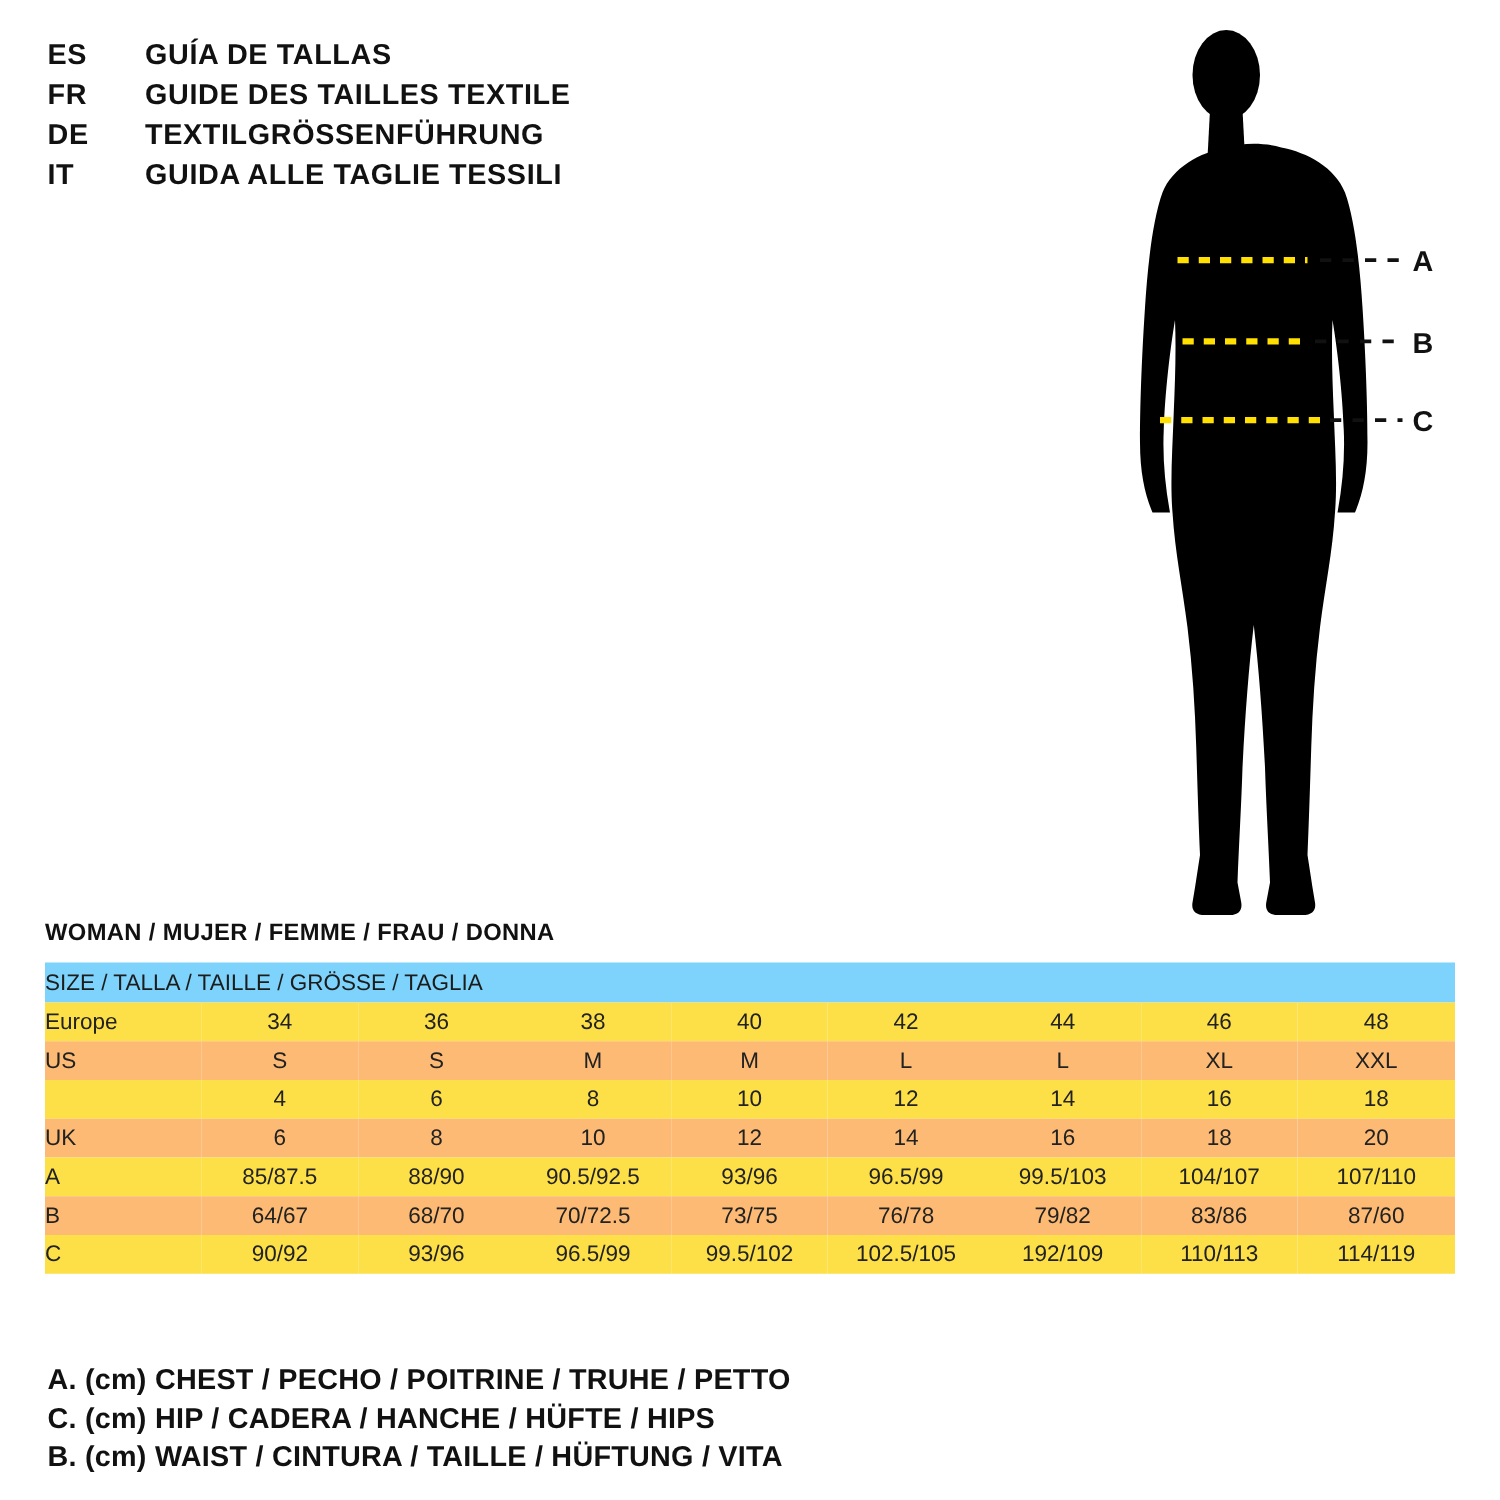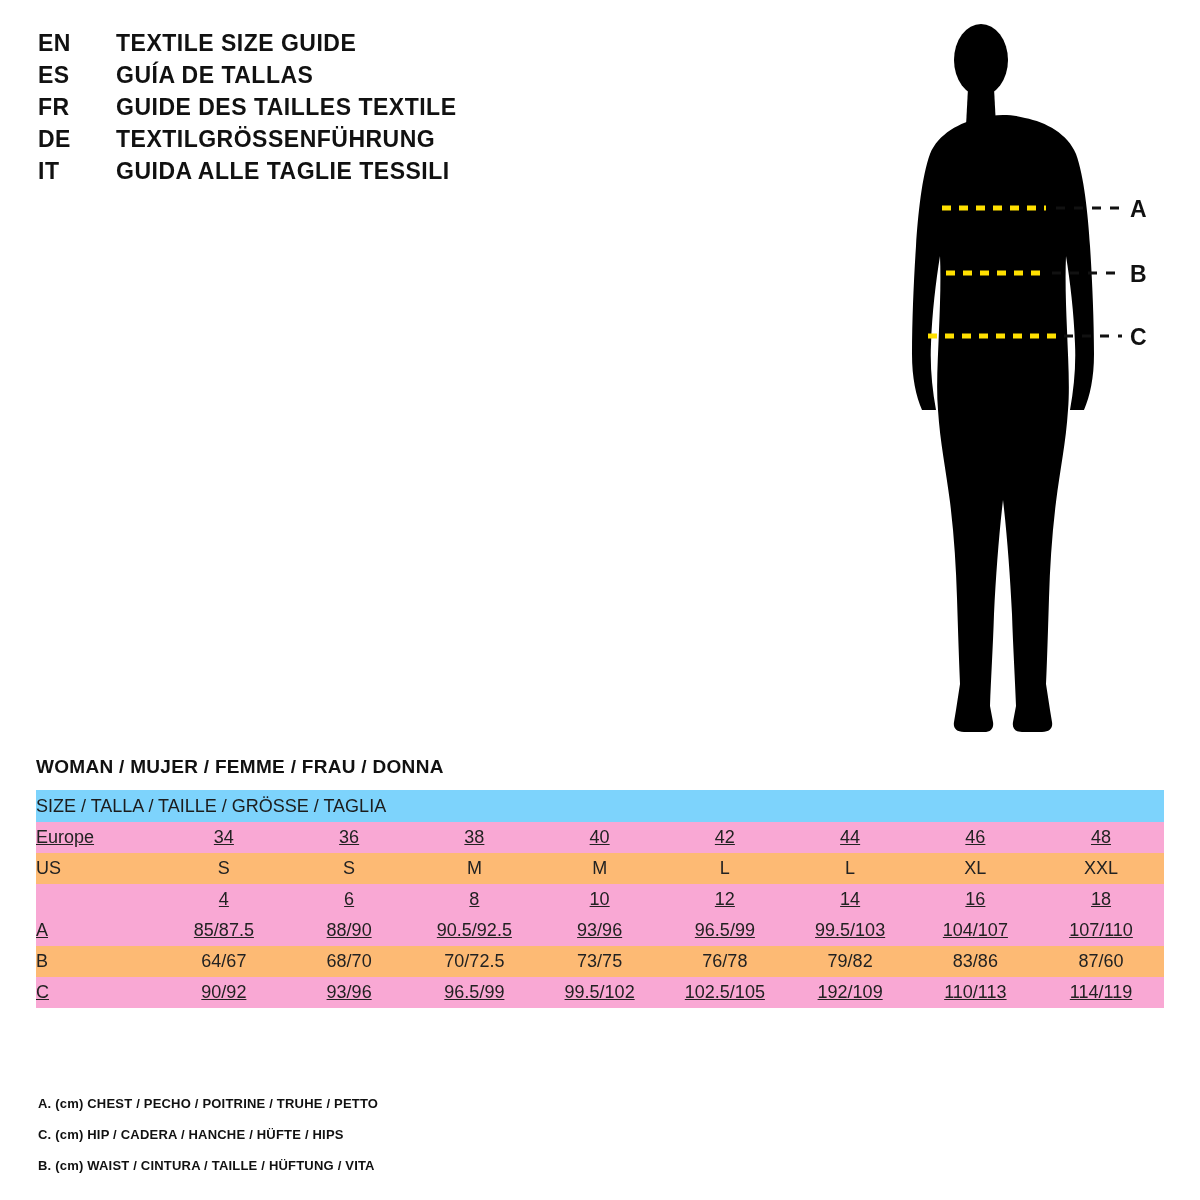--- a/index.html
+++ b/index.html
@@ -60,21 +60,21 @@
     position: absolute;
     font-size: 23px;
     font-weight: bold;
     color: #111;
   }
 
   
   #table-block {
     position: absolute;
     left: 36px;
-    top: 756px;
+    top: 736px;
     width: 968px;
   }
   #woman-label {
     font-size: 19px;
     font-weight: bold;
     letter-spacing: 0.3px;
     color: #111;
     margin-bottom: 12px;
   }
   table.size-table {
@@ -97,48 +97,44 @@
   td.val-cell {
     text-align: center;
   }
   tr.head-row td {
     background: #7dd3fc;
     font-weight: normal;
     font-size: 18px;
     color: #1c1c1c;
     height: 32px;
   }
-  tr.light td { background: #f9a8d4; text-decoration: underline; }
+  tr.light td { background: #fde047; }
   tr.dark td  { background: #fdba74; }
 
   
   #footnotes {
     position: absolute;
     left: 38px;
     top: 1088px;
     width: 900px;
   }
   .footnote {
-    font-size: 13px;
+    font-size: 23px;
     font-weight: bold;
     letter-spacing: 0.2px;
     color: #111;
     height: 31px;
     line-height: 31px;
     white-space: nowrap;
   }
 </style>
 </head>
 <body>
 
 <div id="title-block">
-  <div class="title-row">
-    <div class="title-lang">EN</div>
-    <div class="title-text">TEXTILE SIZE GUIDE</div>
-  </div>
   <div class="title-row">
     <div class="title-lang">ES</div>
     <div class="title-text">GUÍA DE TALLAS</div>
   </div>
   <div class="title-row">
     <div class="title-lang">FR</div>
     <div class="title-text">GUIDE DES TAILLES TEXTILE</div>
   </div>
   <div class="title-row">
     <div class="title-lang">DE</div>
@@ -256,20 +252,31 @@
         <td class="val-cell">4</td>
         <td class="val-cell">6</td>
         <td class="val-cell">8</td>
         <td class="val-cell">10</td>
         <td class="val-cell">12</td>
         <td class="val-cell">14</td>
         <td class="val-cell">16</td>
         <td class="val-cell">18</td>
       </tr>
 
+      <tr class="dark">
+        <td class="label-cell">UK</td>
+        <td class="val-cell">6</td>
+        <td class="val-cell">8</td>
+        <td class="val-cell">10</td>
+        <td class="val-cell">12</td>
+        <td class="val-cell">14</td>
+        <td class="val-cell">16</td>
+        <td class="val-cell">18</td>
+        <td class="val-cell">20</td>
+      </tr>
 
       <tr class="light">
         <td class="label-cell">A</td>
         <td class="val-cell">85/87.5</td>
         <td class="val-cell">88/90</td>
         <td class="val-cell">90.5/92.5</td>
         <td class="val-cell">93/96</td>
         <td class="val-cell">96.5/99</td>
         <td class="val-cell">99.5/103</td>
         <td class="val-cell">104/107</td>

